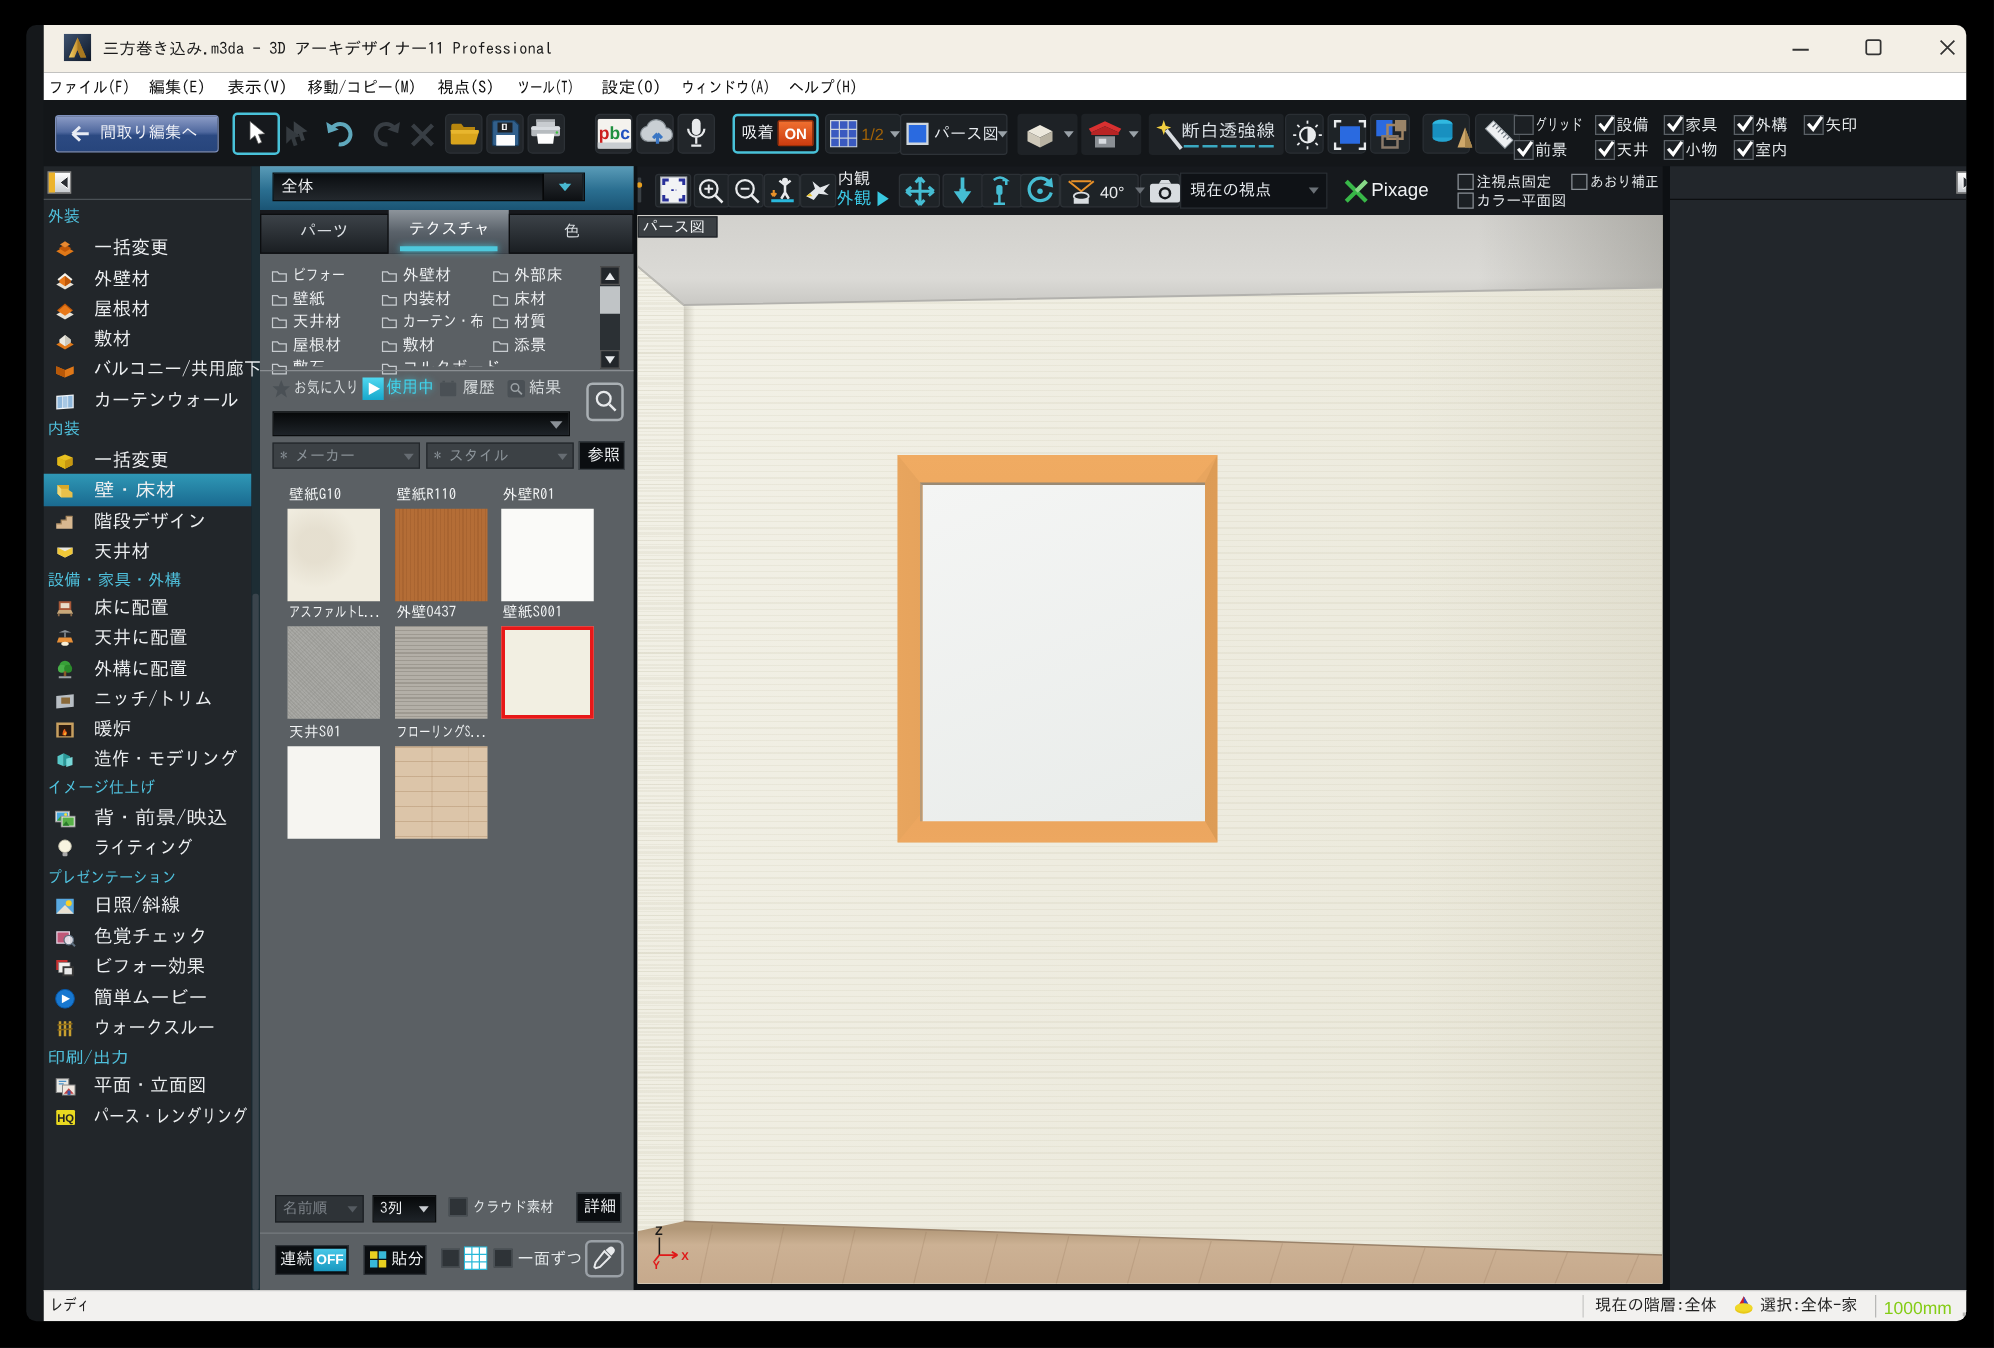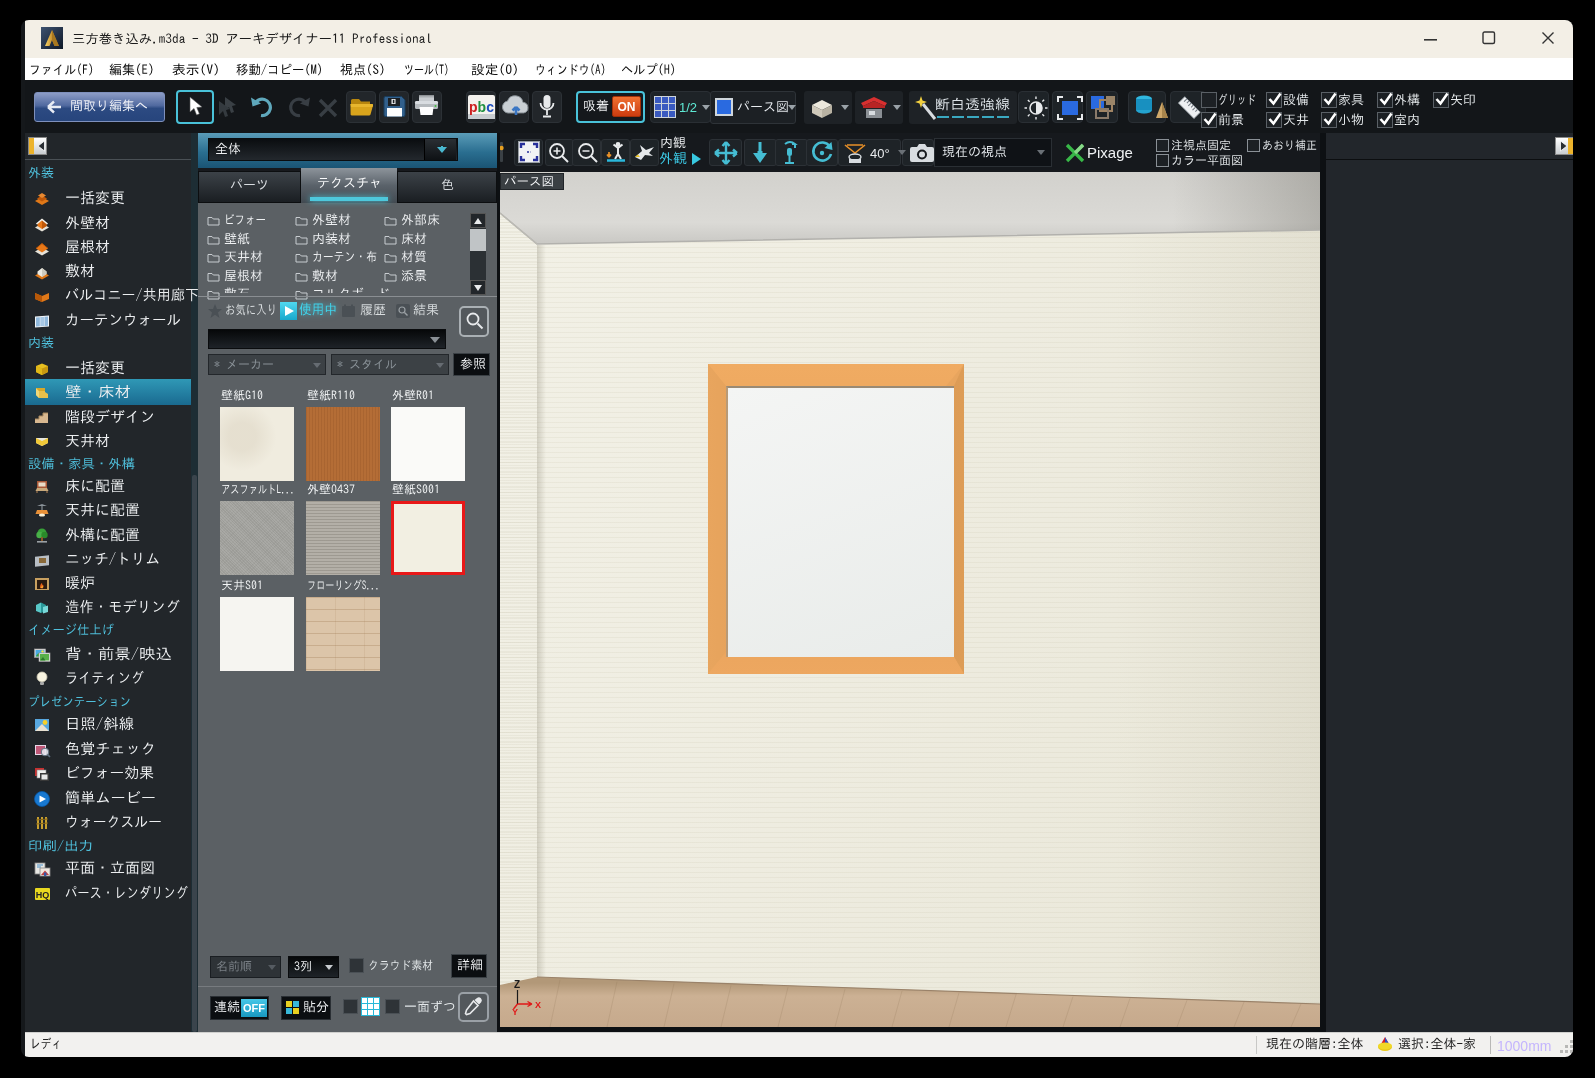--- a/index.html
+++ b/index.html
@@ -1,17 +1,17 @@
 <!DOCTYPE html>
 <html><head><meta charset="utf-8"><style>
 *{margin:0;padding:0;box-sizing:border-box}
 body{width:1595px;height:1078px;background:#000;position:relative;overflow:hidden;font-family:"Liberation Sans",sans-serif}
 </style></head><body>
 <div style="position:absolute;left:21px;top:20px;width:1552px;height:1037px;background:#15181b;border-radius:8px;overflow:hidden">
-<div style="position:absolute;left:4px;top:0;width:1552px;height:768px">
+<div style="position:absolute;left:14px;top:0;width:1552px;height:768px">
 <div style="position:absolute;left:0px;top:0px;width:1552px;height:38px;background:#f3efe6"></div>
 <svg style="position:absolute;left:16px;top:7px;" width="22" height="22" viewBox="0 0 22 22">
         <defs>
           <linearGradient id="ag" x1="0" y1="0" x2="1" y2="1">
             <stop offset="0" stop-color="#3d5270"></stop>
             <stop offset="1" stop-color="#0e1726"></stop>
           </linearGradient>
           <linearGradient id="gold" x1="0" y1="0" x2="1" y2="0">
             <stop offset="0" stop-color="#f5d36a"></stop>
             <stop offset="0.5" stop-color="#c89330"></stop>
@@ -144,21 +144,21 @@
           <rect x="8" y="1" width="6" height="6"></rect>
           <rect x="15" y="1" width="6" height="6"></rect>
           <rect x="1" y="8" width="6" height="6"></rect>
           <rect x="8" y="8" width="6" height="6"></rect>
           <rect x="15" y="8" width="6" height="6"></rect>
           <rect x="1" y="15" width="6" height="6"></rect>
           <rect x="8" y="15" width="6" height="6"></rect>
           <rect x="15" y="15" width="6" height="6"></rect>
         </g>
       </svg>
-<div style="position:absolute;left:654px;top:80px;font:13px 'Liberation Sans';color:#5eead4">1/2</div>
+<div style="position:absolute;left:654px;top:80px;font:13px 'Liberation Sans';color:#a16207">1/2</div>
 <svg style="position:absolute;left:676px;top:84px;" width="10" height="8" viewBox="0 0 10 8">
         <path d="M1 1 L5 6 L9 1 Z" fill="#9aa2a8"></path>
       </svg>
 <div style="position:absolute;left:685px;top:71px;width:86px;height:33px;background:#1c2024;border:1px solid #2e3338;border-radius:3px"></div>
 <svg style="position:absolute;left:690px;top:78px;" width="18" height="18" viewBox="0 0 18 18">
         <rect width="18" height="18" fill="#cfd6dc"></rect>
         <rect x="2" y="2" width="14" height="14" fill="#2a6ae0"></rect>
       </svg>
 <svg style="position:absolute;left:712px;top:80px;overflow:visible" width="52" height="14" viewBox="0 -11.4 52 14">
         <path d="M0.8 -1.9Q2.9 -4.3 3.9 -7.9L5 -7.6Q3.9 -3.7 1.8 -1.2ZM11 -1.4Q9.5 -4.7 7.4 -7.6L8.4 -8.1Q10.2 -5.6 12 -2.1ZM10.6 -10.6Q11.2 -10.6 11.7 -10.2Q12 -9.8 12 -9.2Q12 -8.8 11.8 -8.4Q11.4 -7.8 10.6 -7.8Q10.2 -7.8 9.9 -7.9Q9.2 -8.4 9.2 -9.2Q9.2 -9.9 9.8 -10.4Q10.2 -10.6 10.6 -10.6ZM10.6 -10.1Q10.4 -10.1 10.2 -10Q9.8 -9.7 9.8 -9.2Q9.8 -9 9.9 -8.7Q10.1 -8.3 10.6 -8.3Q10.9 -8.3 11.2 -8.6Q11.5 -8.8 11.5 -9.2Q11.5 -9.6 11.2 -9.9Q10.9 -10.1 10.6 -10.1Z M14.2 -5.5H24.8V-4.4H14.2Z M34.9 -9.1 35.6 -8.4Q34.8 -6.2 33.4 -4.4Q35.5 -2.9 37.5 -0.9L36.6 -0Q34.6 -2.2 32.8 -3.6Q32.7 -3.5 32.7 -3.4Q32.7 -3.4 32.7 -3.4Q32.6 -3.4 32.6 -3.4Q30.6 -1.1 28.1 0.1L27.3 -0.8Q32.4 -3 34.3 -8.1L28.5 -8L28.5 -9Z M45.9 -2.9Q44.3 -1.5 42.3 -0.9L41.8 -1.7Q43.7 -2.2 45 -3.3L44.7 -3.5Q43.3 -4.1 41.7 -4.7L42.2 -5.4Q43.8 -4.8 45.7 -3.9Q47.3 -5.6 48 -8.5L48.9 -8.2Q48.1 -5.3 46.5 -3.5Q47.8 -2.9 49.2 -2.1L48.6 -1.4Q47.4 -2.1 46 -2.8ZM43.3 -5.4Q42.9 -7 42.3 -7.9L43.1 -8.3Q43.7 -7.2 44.2 -5.8ZM45.4 -5.8Q45 -7.3 44.4 -8.2L45.2 -8.6Q45.8 -7.6 46.3 -6.1ZM50.7 -10.1V0.9H49.8V0.3H41.2V0.9H40.3V-10.1ZM41.2 -9.3V-0.6H49.8V-9.3Z" fill="#e8ecf0" fill-opacity="1"></path>
@@ -1010,21 +1010,21 @@
         <path d="M9 2 L13 9 L5 9 Z" fill="#d82020"></path>
         <path d="M9 2 L13 9 L9 9 Z" fill="#3050c8"></path>
         <ellipse cx="9" cy="12" rx="7" ry="4" fill="#e8c818"></ellipse>
         <ellipse cx="9" cy="11" rx="7" ry="3.4" fill="#f0d828"></ellipse>
       </svg>
 <svg style="position:absolute;left:1373px;top:1017px;overflow:visible" width="78" height="14" viewBox="0 -11.4 78 14">
         <path d="M3.1 -1.3Q3.6 -0.7 4.1 -0.5Q5 -0.1 7.3 -0.1Q9.3 -0.1 12.4 -0.3Q12.2 0.2 12.1 0.6Q9.3 0.7 7.8 0.7Q5.4 0.7 4.3 0.4Q3.4 0.2 2.8 -0.6Q2.2 0.2 1.2 1L0.7 0.1Q1.5 -0.4 2.3 -1.1V-4.7H0.7V-5.5H3.1ZM5 -8.1V-7.3Q5 -7.1 5.1 -7Q5.4 -6.9 5.9 -6.9Q7 -6.9 7.1 -7.1Q7.2 -7.2 7.2 -7.8L8 -7.7Q7.9 -6.7 7.6 -6.5Q7.4 -6.3 6.8 -6.3V-5.3H8.8V-6.3Q8.3 -6.5 8.3 -7V-8.7H10.7V-9.6H7.9V-10.3H11.5V-8.1H9V-7.4Q9 -7.1 9.2 -7Q9.4 -6.9 9.9 -6.9Q10.3 -6.9 10.7 -7Q11.1 -7 11.1 -7.2Q11.2 -7.4 11.2 -7.8L12 -7.6Q11.9 -6.8 11.7 -6.5Q11.4 -6.3 9.9 -6.3H9.7H9.6V-5.3H11.6V-4.6H9.6V-3.4H12.1V-2.7H3.7V-3.4H6V-4.6H4.1V-5.3H6V-6.3H5.9H5.8Q4.7 -6.3 4.5 -6.4Q4.2 -6.6 4.2 -7V-8.7H6.7V-9.6H3.9V-10.3H7.5V-8.1ZM8.8 -4.6H6.8V-3.4H8.8ZM2.7 -7.7Q1.9 -8.8 0.9 -9.6L1.6 -10.2Q2.6 -9.4 3.4 -8.3ZM4 -1.1Q5.5 -1.7 6.6 -2.6L7.3 -2.1Q6.1 -1.1 4.7 -0.4ZM11.1 -0.5Q9.8 -1.4 8.4 -2.1L9 -2.7Q10.8 -1.9 11.8 -1.2Z M22.3 -5.1 22.3 -5Q22.8 -1.9 25.3 -0.2L24.6 0.7Q21.8 -1.5 21.4 -5.1H19.6Q19.6 -3.4 19.4 -2.1Q19 -0.6 17.8 0.9L17.1 0.1Q18.2 -1.1 18.5 -2.7Q18.7 -3.8 18.7 -5.7V-9.9H24.5V-5.1ZM23.6 -9H19.6V-6H23.6ZM15.7 -8.2V-10.8H16.5V-8.2H18.1V-7.3H16.5V-4.9Q16.6 -4.9 16.6 -4.9Q17.2 -5 18.2 -5.4L18.2 -4.6Q17.6 -4.4 16.7 -4.1L16.5 -4V0Q16.5 0.6 16.3 0.8Q16.1 0.9 15.5 0.9Q15 0.9 14.2 0.8L14.1 -0.1Q14.8 -0 15.2 -0Q15.7 -0 15.7 -0.4V-3.7Q14.5 -3.4 14 -3.3L13.7 -4.2Q14.7 -4.4 15.7 -4.6V-7.3H13.8V-8.2Z M28.5 -6.8H30V-5.3H28.5ZM28.5 -2.2H30V-0.7H28.5Z M39.4 -5.6V-3.5H43.2V-2.7H39.4V-0.4H44.4V0.5H33.6V-0.4H38.5V-2.7H34.8V-3.5H38.5V-5.6H35.9V-6.3Q34.9 -5.6 33.7 -5L33.1 -5.8Q36.6 -7.2 38.4 -10.6H39.5Q41.6 -7.6 44.9 -6.2L44.3 -5.3Q41.1 -6.9 38.9 -9.7Q37.8 -7.8 36.1 -6.5H42.3V-5.6Z M54.1 -7.1Q55.4 -4.2 57.8 -2.3L57.1 -1.4Q54.7 -3.7 53.8 -6.3V-2.5H55.5V-1.7H53.8V0.9H52.8V-1.7H51.2V-2.5H52.9V-6.3Q52 -3.5 49.7 -1.1L49 -1.9Q51.3 -3.8 52.5 -7.1H49.5V-7.9H52.8V-10.6H53.8V-7.9H57.4V-7.1ZM48.7 -7.5V0.9H47.8V-5.6Q47.3 -4.8 46.6 -3.9L46.1 -4.7Q48 -7.3 48.7 -10.7L49.6 -10.4Q49.2 -8.8 48.7 -7.5Z M59.1 -5.4H64.4V-4.5H59.1Z M71.7 -2.9Q69.7 -0.7 66.5 0.5L65.9 -0.3Q69.4 -1.4 71.5 -3.7Q71.3 -4 71.1 -4.4Q69.3 -2.7 66.6 -1.7L66.1 -2.4Q68.6 -3.2 70.6 -5Q70.4 -5.3 70.2 -5.5Q68.3 -4.3 66.5 -3.8L66 -4.5Q68.5 -5.2 70.5 -6.7H67.8V-7.4H75.2V-6.7H72.8Q73.2 -5.3 73.8 -4.2Q75.1 -5.2 75.8 -6.1L76.6 -5.5Q75.7 -4.6 74.4 -3.6L74.2 -3.5Q75.4 -1.9 77.1 -0.8L76.4 0.1Q73.1 -2.6 72 -6.7H71.7Q71.3 -6.3 70.8 -5.9Q72.8 -4.2 72.8 -1.4Q72.8 -0.3 72.5 0.3Q72.2 0.9 71.2 0.9Q70.5 0.9 69.9 0.8L69.7 -0.1Q70.5 0 71 0Q71.6 0 71.8 -0.4Q71.9 -0.8 71.9 -1.4Q71.9 -2.1 71.7 -2.9ZM71.9 -9.2H76.7V-6.8H75.8V-8.4H67.2V-6.8H66.2V-9.2H71V-10.8H71.9Z" fill="#222" fill-opacity="1"></path>
       </svg>
 <div style="position:absolute;left:1465px;top:1016px;width:1px;height:18px;background:#b8b8b6"></div>
 <div style="position:absolute;left:1231px;top:1016px;width:1px;height:18px;background:#c8c8c6"></div>
-<div style="position:absolute;left:1472px;top:1018px;font:14px 'Liberation Sans';color:#c4b5fd">1000mm</div>
+<div style="position:absolute;left:1472px;top:1018px;font:14px 'Liberation Sans';color:#84cc16">1000mm</div>
 <svg style="position:absolute;left:1535px;top:1020px;" width="16" height="16" viewBox="0 0 16 16">
         <g fill="#b8b8b6">
           <rect x="10" y="0" width="3" height="3"></rect>
           <rect x="10" y="5" width="3" height="3"></rect>
           <rect x="10" y="10" width="3" height="3"></rect>
           <rect x="5" y="5" width="3" height="3"></rect>
           <rect x="5" y="10" width="3" height="3"></rect>
           <rect x="0" y="10" width="3" height="3"></rect>
         </g>
       </svg>

